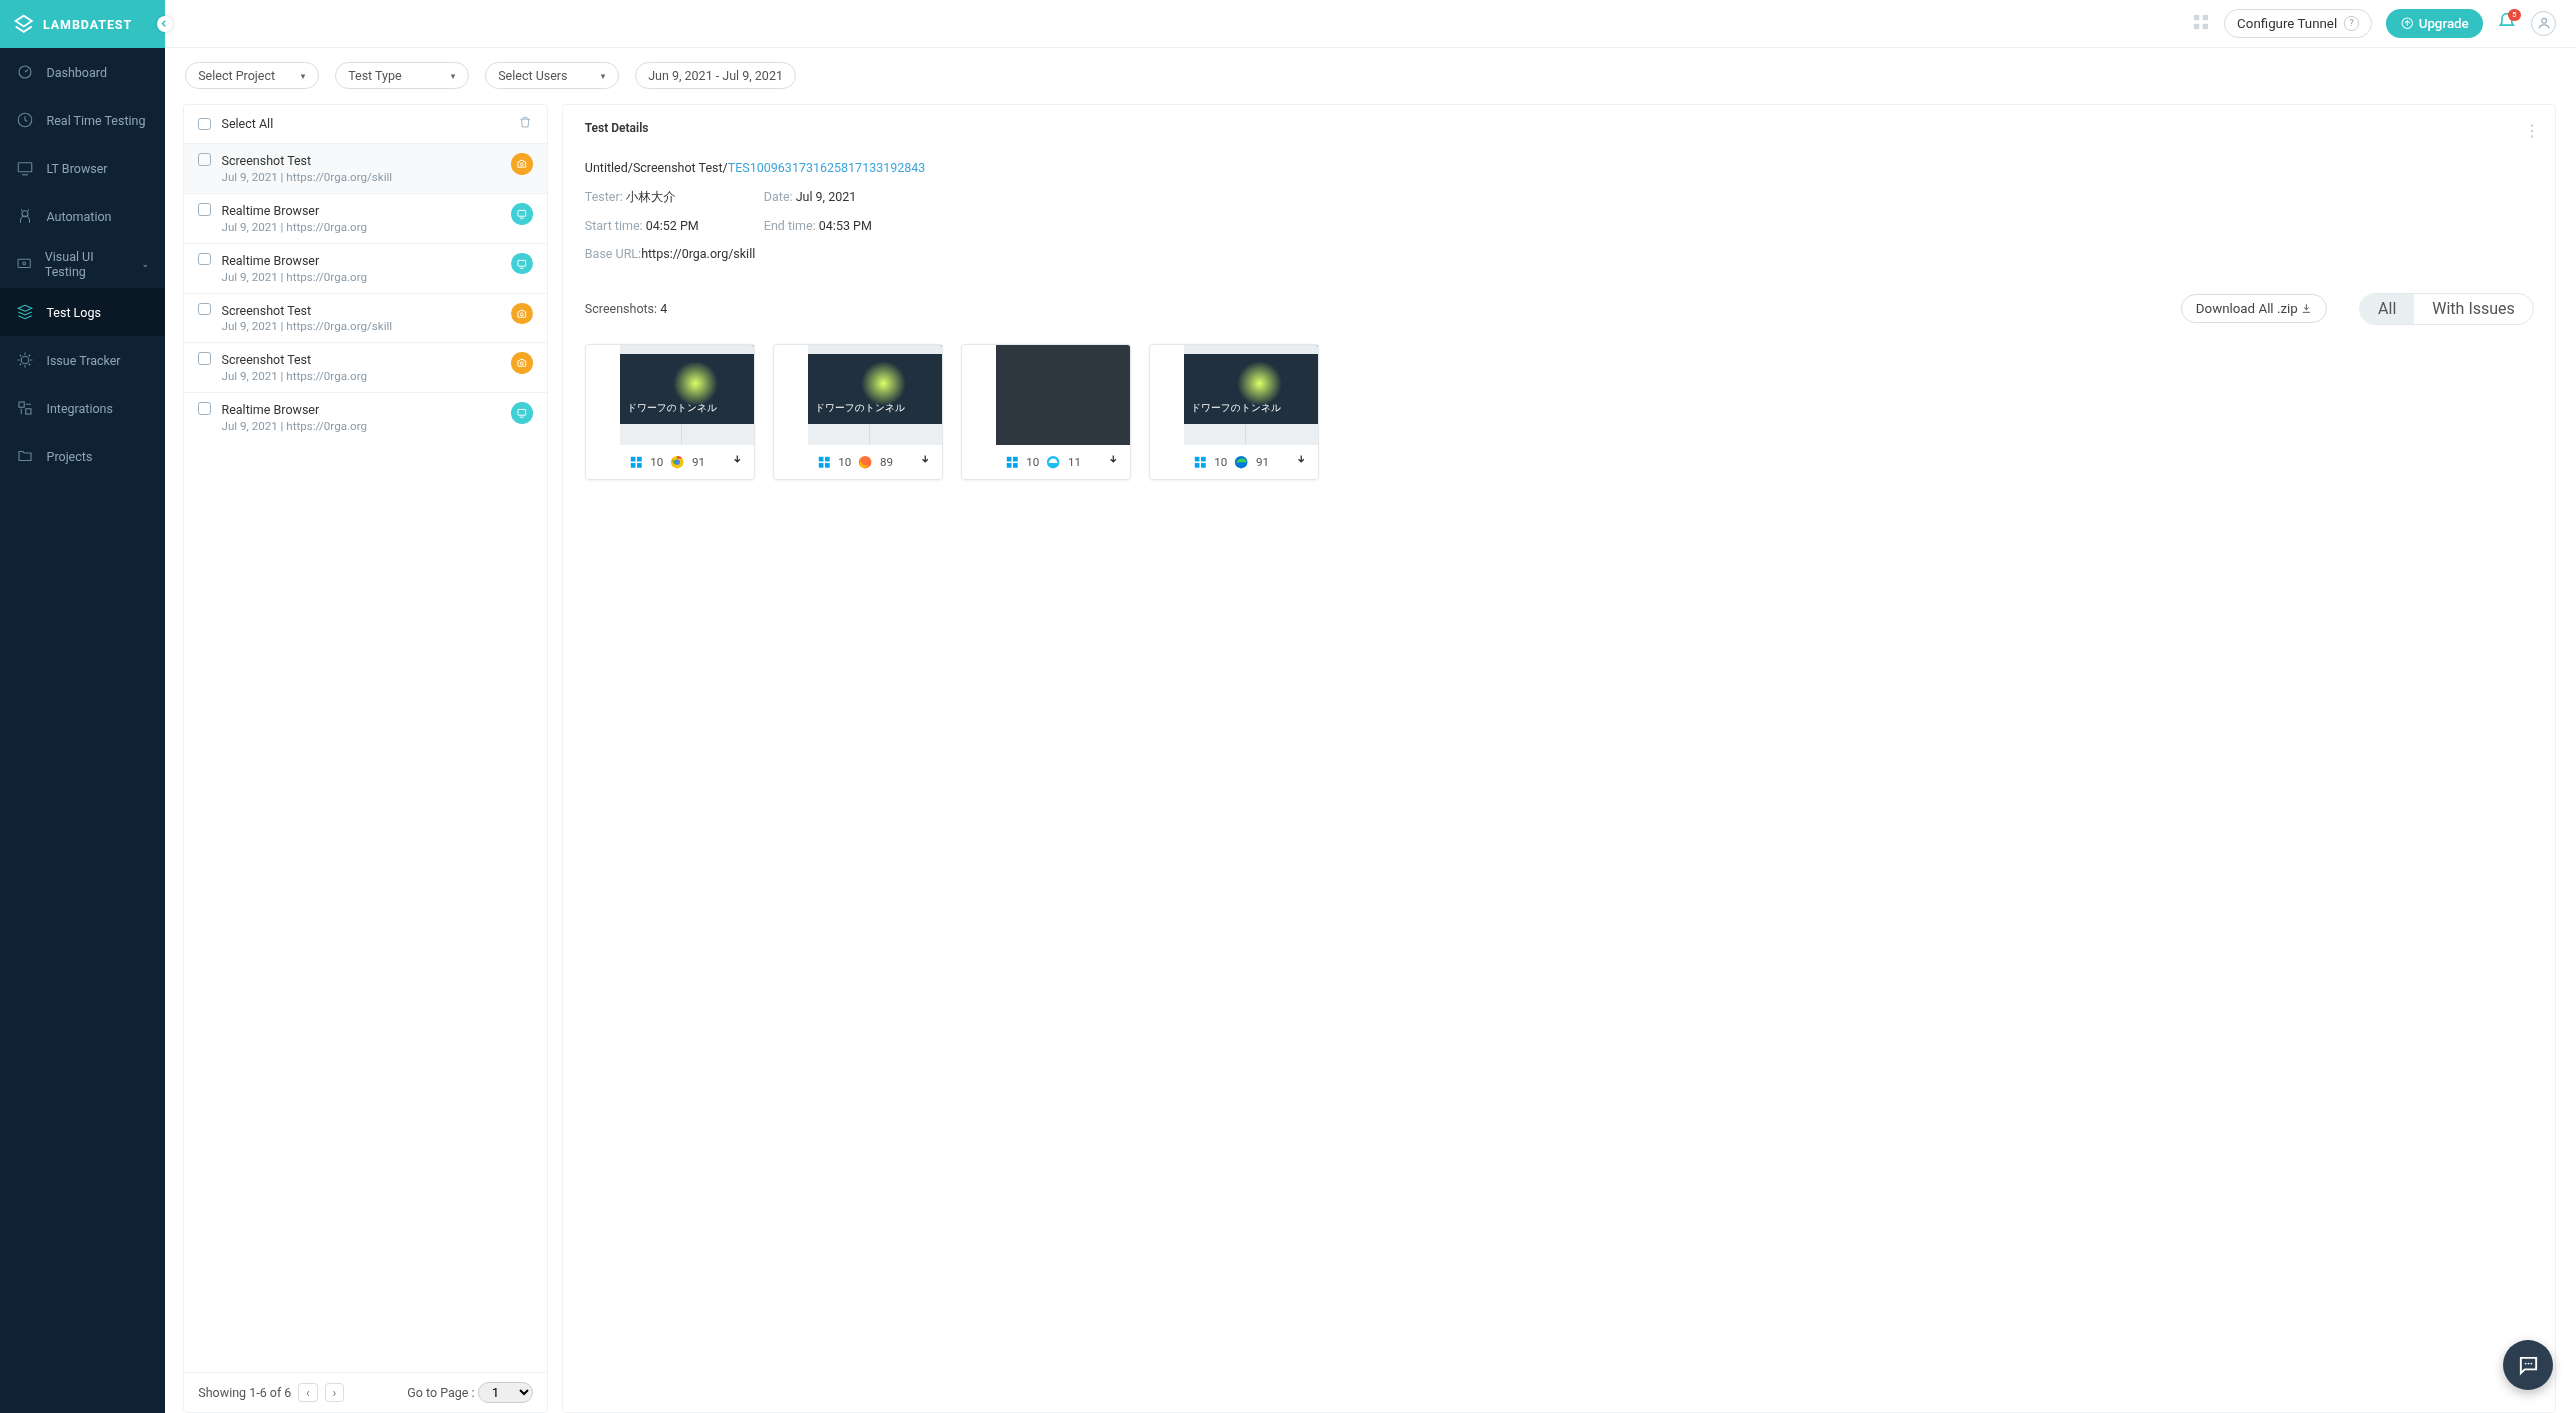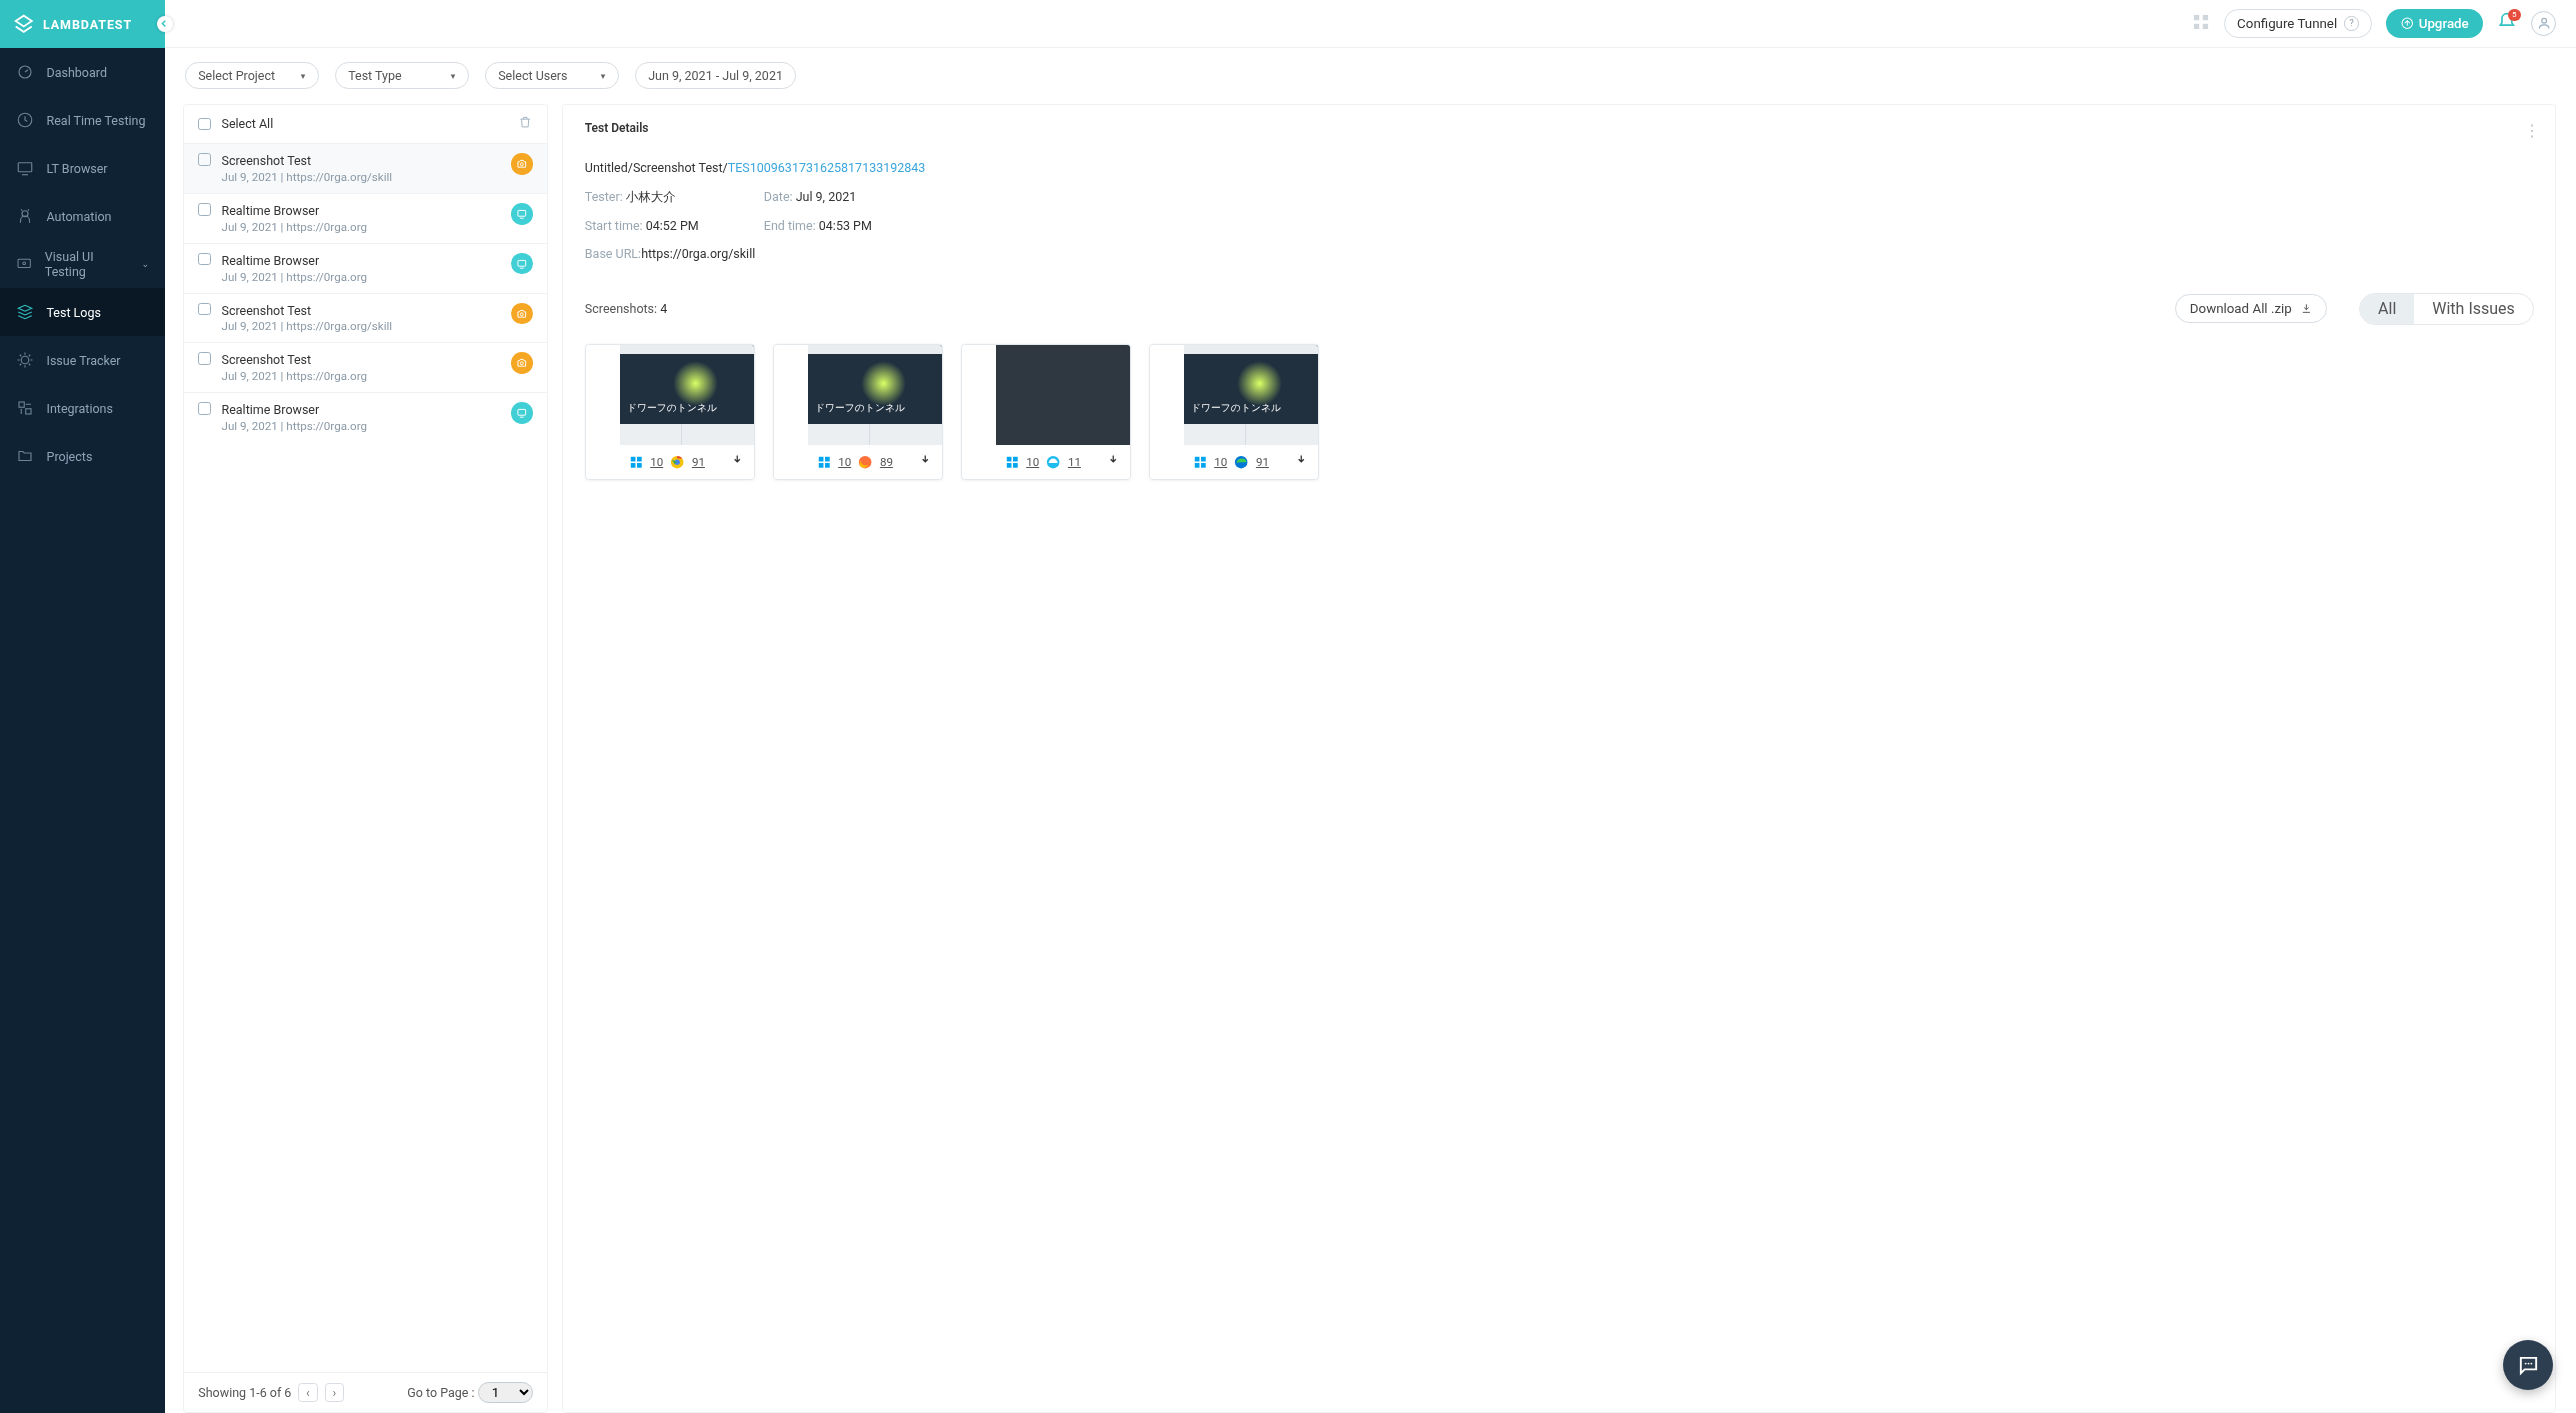--- a/index.html
+++ b/index.html
@@ -54,34 +54,34 @@
   
   .details-panel { flex:1; background:#fff; border:0.9px solid #eef1f3; border-radius:3.6px; padding:16px 21.5px; position:relative; display:flex; flex-direction:column; min-width:0; overflow:auto; }
   .details-panel h2 { font-size:12px; font-weight:600; color:#333; }
   .kebab { position:absolute; right:14.3px; top:16px; color:#b8c2cb; cursor:pointer; font-size:16px; letter-spacing:0.9px; }
   .path { margin-top:25px; color:#333; }
   .path .id { color:#3aa6dd; }
   .kv { display:grid; grid-template-columns: 179px 197px; row-gap:12.5px; margin-top:14.3px; }
   .kv .k { color:#9aa8b3; }
   .kv .v { color:#333; }
   .shots-bar { display:flex; align-items:center; gap:18px; margin-top:32px; }
-  .dl-btn { border:0.9px solid #d7dde2; border-radius:16px; height:29px; padding:0 14.3px; display:flex; align-items:center; gap:9px; color:#444; background:#fff; cursor:pointer; }
+  .dl-btn { border:0.9px solid #d7dde2; border-radius:16px; height:29px; padding:0 14.3px; display:flex; align-items:center; gap:3px; color:#444; background:#fff; cursor:pointer; }
   .seg { margin-left:14.3px; display:flex; border:0.9px solid #e3e8ec; border-radius:16px; overflow:hidden; }
   .seg span { padding:5.4px 18px; font-size:16px; cursor:pointer; color:#555; }
   .seg span.active { background:#e9eef1; }
   .shots-grid { display:flex; gap:18px; margin-top:19.7px; flex-wrap:wrap; }
   .shot { width:170px; border:0.9px solid #e3e8ec; border-radius:3.6px; box-shadow:0 0.9px 2.7px rgba(0,0,0,.06); overflow:hidden;padding-left:34px; }
   .shot .thumb { height:100px; background:#20303f; position:relative; }
   .shot .thumb.dark { background:#2f3841; }
   .thumb .topstrip{position:absolute;top:0;left:0;right:0;height:9px;background:#e9edf0;}
   .thumb .glow{position:absolute;left:40%;top:16px;width:45px;height:45px;background:radial-gradient(circle,#d9ff66 0%, rgba(32,48,63,0) 70%);}
   .thumb .jp{position:absolute;left:7.2px;bottom:30px;right:7.2px;color:#fff;font-size:9.8px;font-family:"Hiragino Sans","Yu Gothic",sans-serif;white-space:nowrap;overflow:hidden;}
   .thumb .botstrip{position:absolute;bottom:0;left:0;right:0;height:21.5px;background:#eceff1;}
   .thumb .botstrip::before{content:"";position:absolute;left:0;top:0;width:46%;height:100%;border-right:0.9px solid #d7dde2;}
-  .shot .foot { display:flex; align-items:center; padding:9px 10.7px; gap:7.2px; color:#555; font-size:11.6px;text-decoration:underline; }
+  .shot .foot { display:flex; align-items:center; padding:9px 10.7px; gap:7.2px; color:#555; font-size:11.6px; }
   .shot .foot .dl { margin-left:auto; color:#333; cursor:pointer; }
 
   
   .chat-fab { position:fixed; right:23px; bottom:23px; width:50px; height:50px; border-radius:50%; background:#2c3e50; color:#fff; display:flex; align-items:center; justify-content:center; box-shadow:0 3.6px 10.7px rgba(0,0,0,.25); cursor:pointer; }
 </style>
 </head>
 <body>
 
 <div class="app">
 

